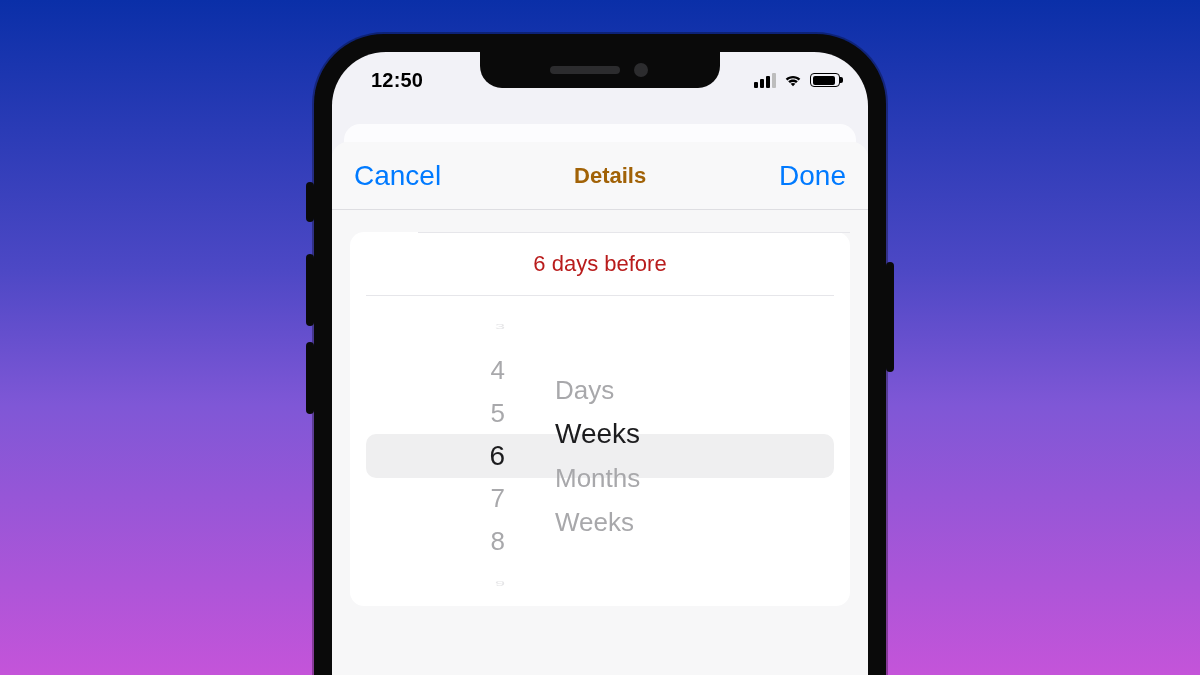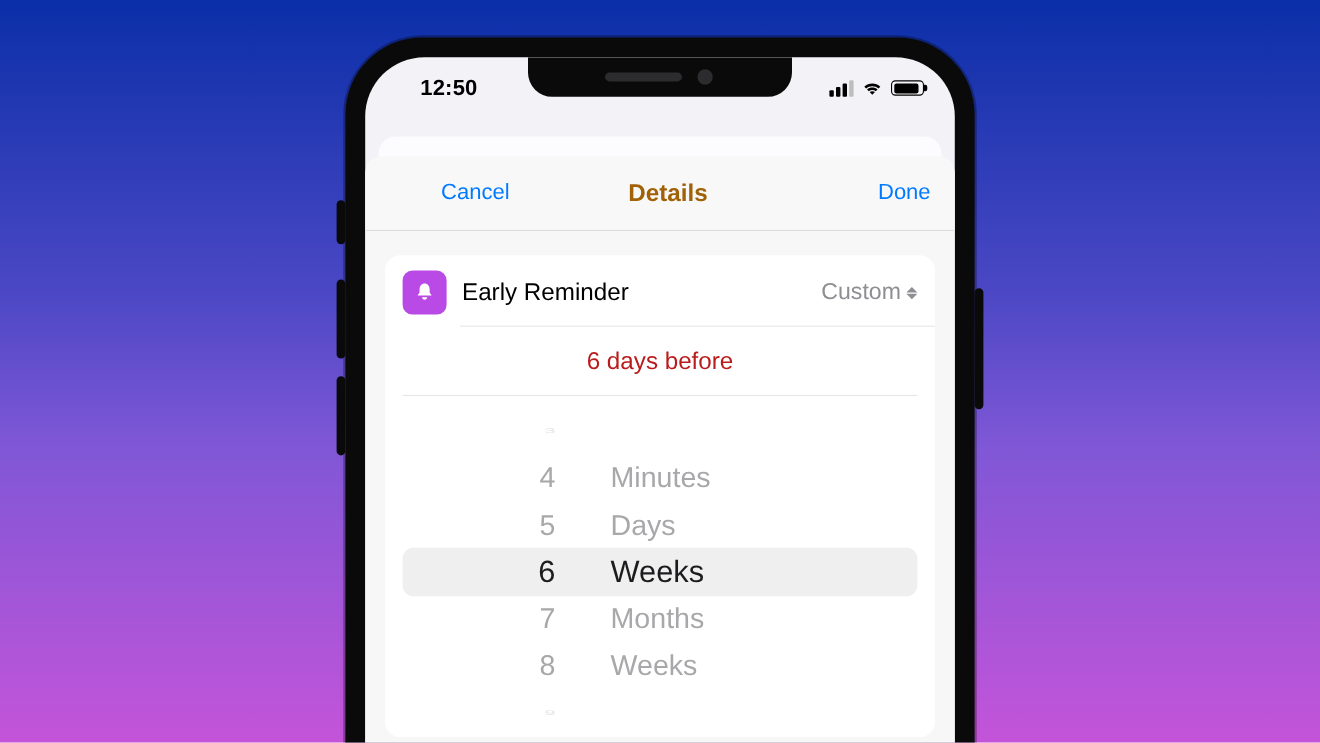--- a/index.html
+++ b/index.html
@@ -72,21 +72,21 @@
     top: 11px;
     width: 14px;
     height: 14px;
     background: #2c2c2e;
     border-radius: 50%;
   }
 
   
   .status-bar {
     position: absolute;
-    top: 0; left: 16px; right: 0;
+    top: 0; left: 5px; right: 0;
     height: 56px;
     display: flex;
     align-items: center;
     justify-content: space-between;
     padding: 0 28px 0 34px;
     z-index: 40;
     color: #000;
   }
   .status-time {
     font-size: 20px;
@@ -134,25 +134,24 @@
   .nav {
     height: 68px;
     display: flex;
     align-items: center;
     justify-content: space-between;
     padding: 0 22px;
     border-bottom: 1px solid #dedee2;
     background: #f8f8f9;
   }
   .nav-btn {
-    font-size: 20px;
+    font-size: 28px;
     color: #007aff;
     background: none; border: none; cursor: pointer;
     font-family: inherit;
-    margin-left: 47px;
   }
   .nav-btn.done { font-weight: 400; }
   .nav-title {
     font-size: 22px;
     font-weight: 700;
     color: #a16207;
   }
 
   
   .content {
@@ -290,36 +289,20 @@
     <div class="sheet">
       <div class="nav">
         <button class="nav-btn">Cancel</button>
         <div class="nav-title">Details</div>
         <button class="nav-btn done">Done</button>
       </div>
 
       <div class="content">
         <div class="card">
 
-          <div class="row1">
-            <div class="bell">
-              <svg width="22" height="22" viewBox="0 0 24 24" fill="none">
-                <path d="M12 3 C9 3 7 5.5 7 9 L7 12 L5 15 L19 15 L17 12 L17 9 C17 5.5 15 3 12 3 Z" fill="#fff"></path>
-                <path d="M9.5 16.5 C9.5 18 10.6 19 12 19 C13.4 19 14.5 18 14.5 16.5 Z" fill="#fff"></path>
-              </svg>
-            </div>
-            <div class="row1-label">Early Reminder</div>
-            <div class="row1-value">
-              <span>Custom</span>
-              <span class="updown">
-                <span class="chev up"></span>
-                <span class="chev dn"></span>
-              </span>
-            </div>
-          </div>
 
           <div class="divider"></div>
 
           <div class="row2">
             <span>6 days before</span>
           </div>
 
           <div class="divider-full"></div>
 
           <div class="picker-wrap">
@@ -329,21 +312,20 @@
                 <div class="pitem vfar">3</div>
                 <div class="pitem near">4</div>
                 <div class="pitem near">5</div>
                 <div class="pitem sel">6</div>
                 <div class="pitem near">7</div>
                 <div class="pitem near">8</div>
                 <div class="pitem vfar">9</div>
               </div>
               <div class="picker-col unit">
                 <div class="pitem vfar">&nbsp;</div>
-                <div class="pitem near">Minutes</div>
                 <div class="pitem near">Days</div>
                 <div class="pitem sel">Weeks</div>
                 <div class="pitem near">Months</div>
                 <div class="pitem near">Weeks</div>
                 <div class="pitem vfar">&nbsp;</div>
               </div>
             </div>
           </div>
 
         </div>

